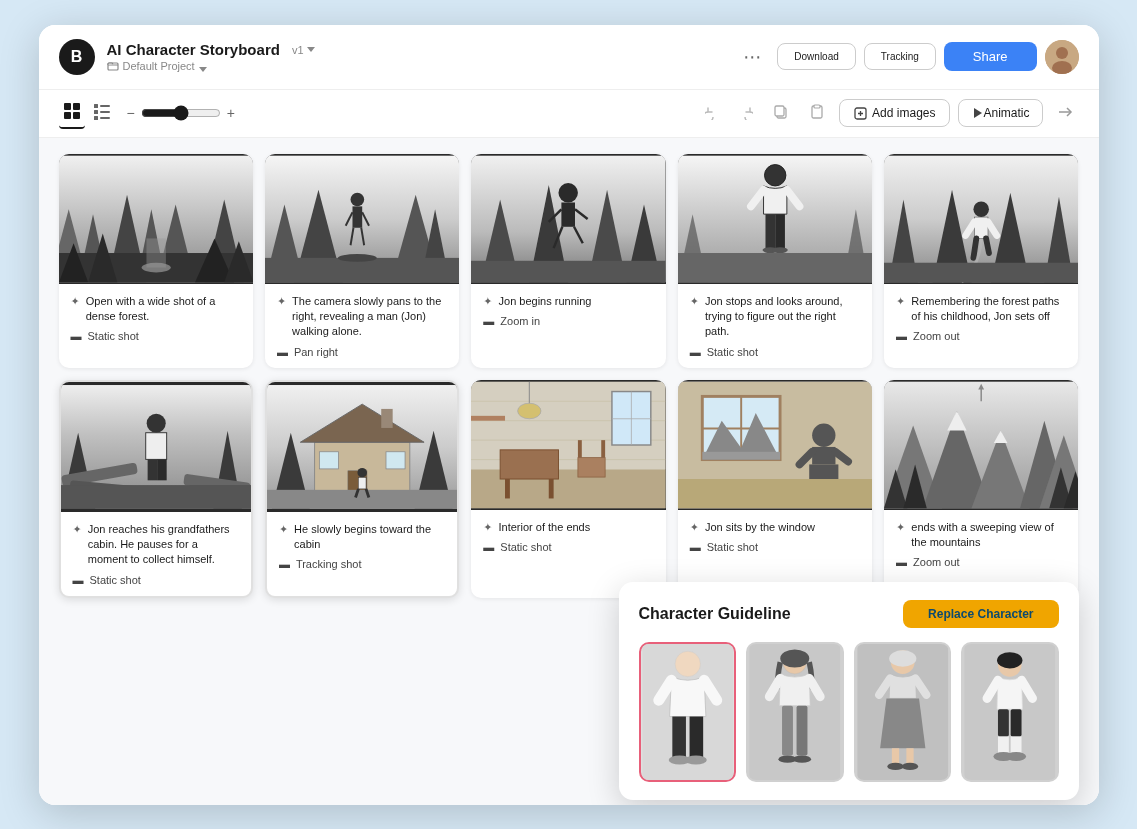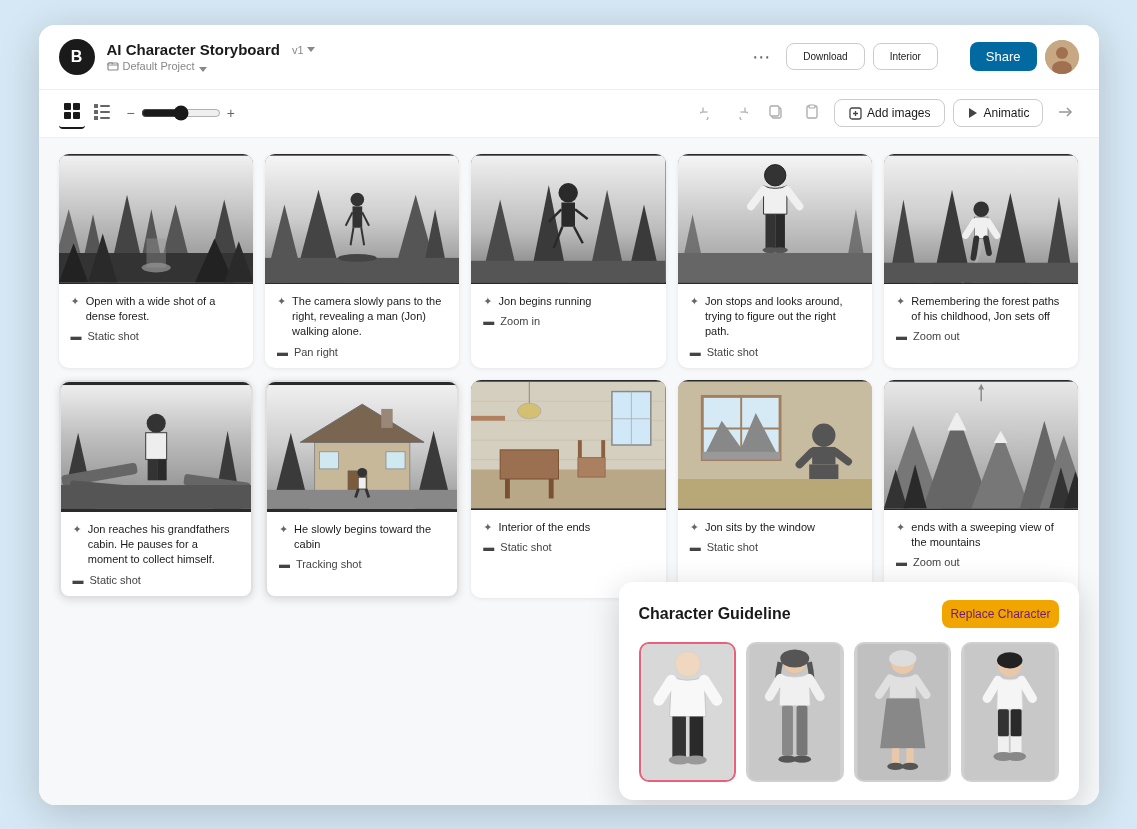--- a/index.html
+++ b/index.html
@@ -96,29 +96,28 @@
       background: #fff;
       border: 1.5px solid #ccc;
       border-radius: 8px;
       padding: 7px 16px;
       font-size: 10px;
       font-weight: 500;
       cursor: pointer;
       color: #1a1a1a;
     }
     .btn-dark {
-      background: #0369a1;
+      background: #3b82f6;
       border: none;
       border-radius: 8px;
-      padding: 7px 16px;
+      padding: 7px 29px;
       font-size: 13px;
       font-weight: 500;
       cursor: pointer;
       color: #fff;
-      margin-left: 24px;
     }
     .avatar {
       width: 34px; height: 34px;
       border-radius: 50%;
       overflow: hidden;
       background: #c8a882;
       display: flex; align-items: center; justify-content: center;
     }
     
     .toolbar {
@@ -192,21 +191,20 @@
       background: #fff;
       border: 1.5px solid #ccc;
       border-radius: 8px;
       padding: 6px 12px;
       font-size: 12px;
       font-weight: 500;
       cursor: pointer;
       color: #1a1a1a;
       display: flex;
       align-items: center;
-      gap: 5px;
     }
     
     .main-content {
       flex: 1;
       overflow: hidden;
       position: relative;
       background: #f7f8fa;
       padding: 16px 20px;
     }
     .storyboard-grid {
@@ -291,25 +289,25 @@
     }
     .char-title {
       font-size: 16px;
       font-weight: 700;
       color: #1a1a1a;
     }
     .replace-btn {
       background: #f0a500;
       border: none;
       border-radius: 8px;
-      padding: 7px 8px;
+      padding: 7px 25px;
       font-size: 12px;
-      font-weight: 400;
+      font-weight: 700;
       cursor: pointer;
-      color: #701a75;
+      color: #0c4a6e;
     }
     .char-options {
       display: grid;
       grid-template-columns: repeat(4, 1fr);
       gap: 10px;
     }
     .char-option {
       border-radius: 10px;
       overflow: hidden;
       cursor: pointer;
@@ -354,21 +352,21 @@
             <path d="M1 5V4a1 1 0 011-1h3l1 1" fill="#ddd" stroke="#888" stroke-width="1.2"></path>
           </svg>
         <span>Default Project</span>
         <span class="chevron-down"></span>
       </div>
     </div>
     <div class="header-spacer"></div>
     <div class="header-actions">
       <button class="dots-btn">⋯</button>
       <button class="btn-outline">Download</button>
-      <button class="btn-outline">Interior</button>
+      <button class="btn-outline">Tracking</button>
       <button class="btn-dark">Share</button>
       <div class="avatar">
         <svg width="34" height="34" viewBox="0 0 34 34">
             <circle cx="17" cy="17" r="17" fill="#c8a882"></circle>
             <circle cx="17" cy="13" r="6" fill="#a07050"></circle>
             <ellipse cx="17" cy="28" rx="10" ry="7" fill="#a07050"></ellipse>
           </svg>
       </div>
     </div>
   </div>

